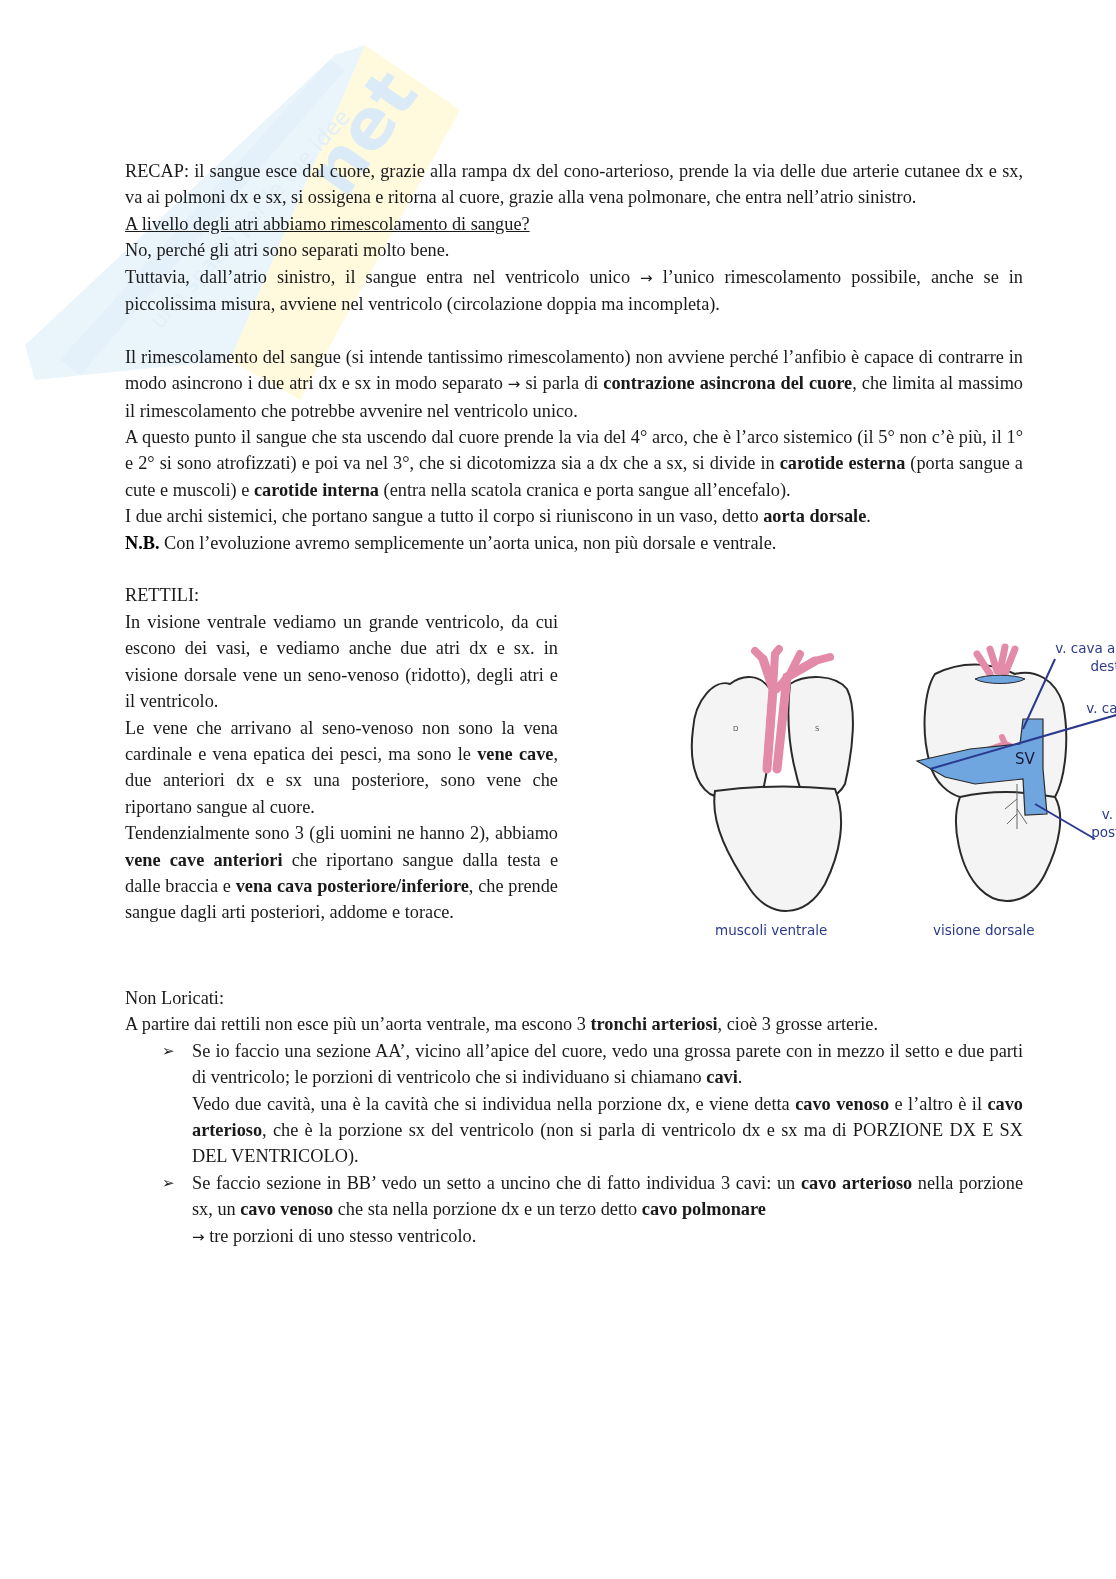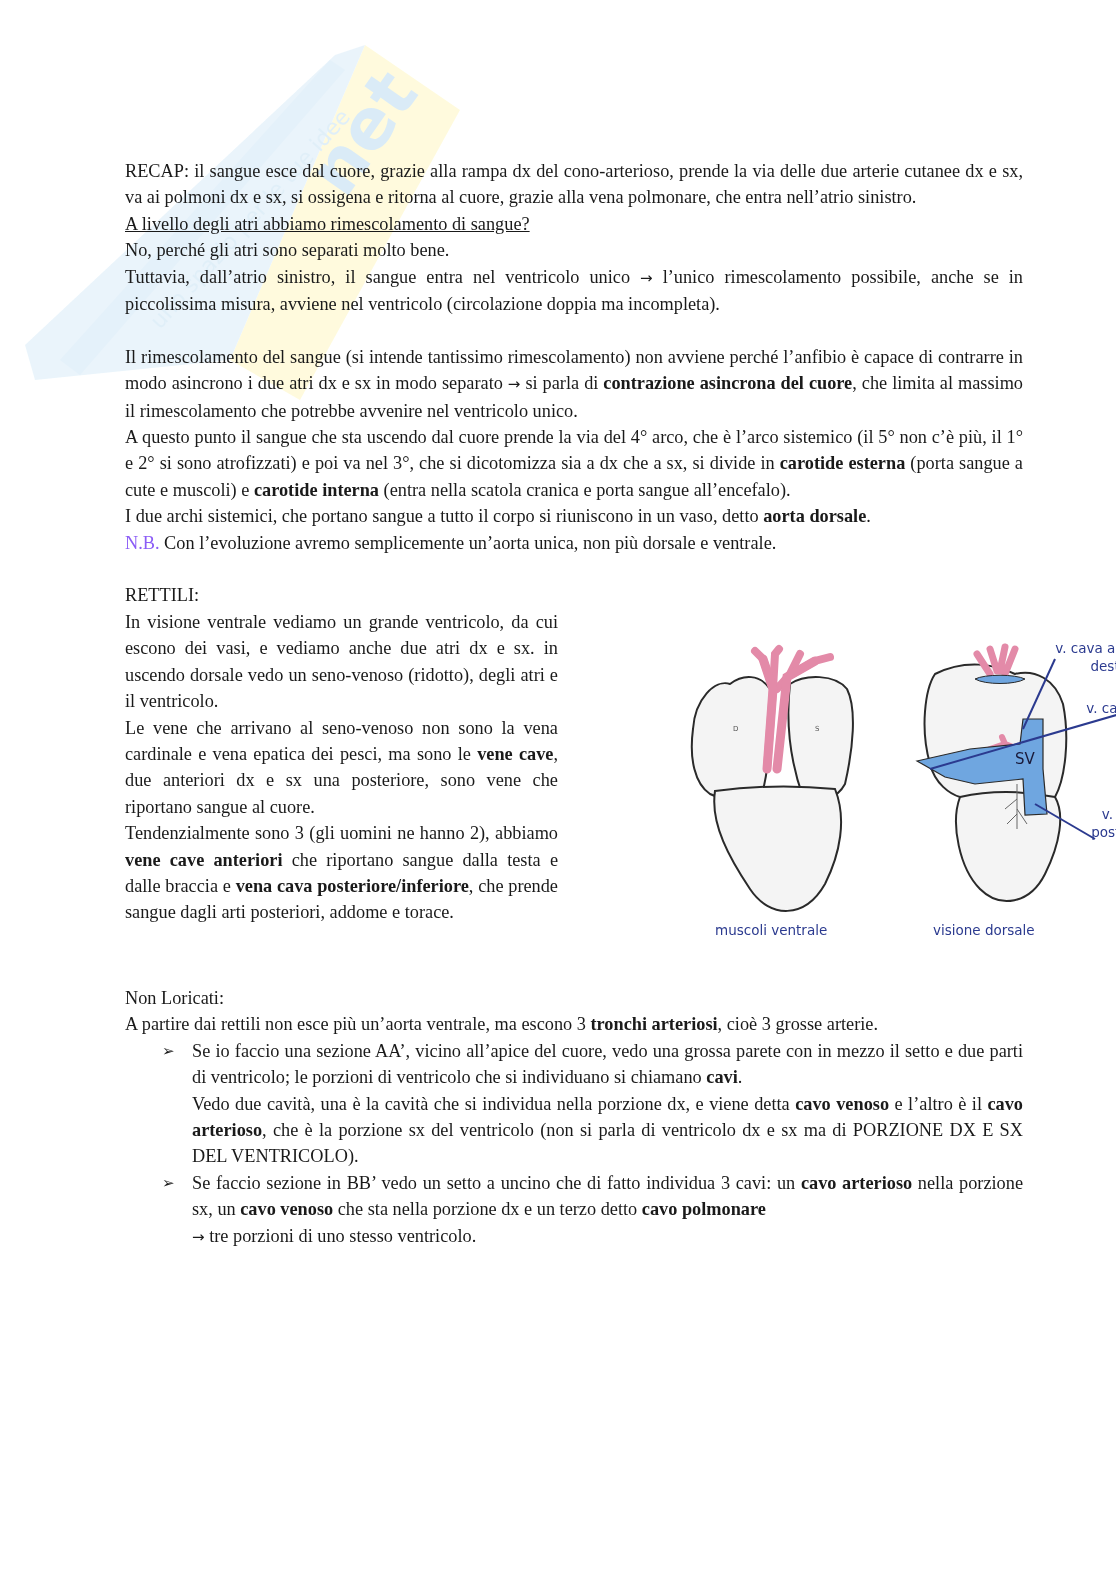--- a/index.html
+++ b/index.html
@@ -4,21 +4,21 @@
 <style>
   html, body { margin:0; padding:0; background:#ffffff; }
   body { width:1116px; height:1579px; position:relative; overflow:hidden;
          font-family:"DejaVu Serif","Liberation Serif",serif; color:#1a1a1a; }
   .watermark { position:absolute; left:0; top:0; width:480px; height:460px; pointer-events:none; }
   .page { position:absolute; left:106px; top:158px; width:898px;
           font-family:"Liberation Serif","DejaVu Serif",serif; font-size:18.3px; line-height:26.4px;margin-left:19px; }
   .p { margin:0; text-align:justify; }
   .u { text-decoration:underline; }
   b { font-weight:bold; }
-  .red { color:#8b5cf6; font-weight:normal; }
+  .red { color:#000000; font-weight:bold; }
   .gap { height:26.4px; }
   .smallgap { height:18px; }
   .heading { font-weight:normal; margin:0; }
   .split { display:flex; justify-content:space-between; }
   .split .text { width:433px; }
   .figure { width:448px; height:342px; position:relative; margin-top:26px; margin-right:-100px; }
   .figure svg { position:absolute; left:0; top:0; }
   .fig-label { position:absolute; font-family:"DejaVu Sans","Liberation Sans",sans-serif; color:#2b3a8f; font-size:13.5px; text-align:center; line-height:18px; }
   ul.bullets { list-style:none; margin:0; padding:0 0 0 37px; }
   ul.bullets li { position:relative; padding-left:30px; text-align:justify; }
@@ -52,21 +52,21 @@
   <p class="p"><span>Il rimescolamento del sangue (si intende tantissimo rimescolamento) non avviene perché l’anfibio è capace di contrarre in modo asincrono i due atri dx e sx in modo separato </span><span class="arrow">→</span><span> si parla di </span><b>contrazione asincrona del cuore</b><span>, che limita al massimo il rimescolamento che potrebbe avvenire nel ventricolo unico.</span></p>
   <p class="p"><span>A questo punto il sangue che sta uscendo dal cuore prende la via del 4° arco, che è l’arco sistemico (il 5° non c’è più, il 1° e 2° si sono atrofizzati) e poi va nel 3°, che si dicotomizza sia a dx che a sx, si divide in </span><b>carotide esterna</b><span> (porta sangue a cute e muscoli) e </span><b>carotide interna</b><span> (entra nella scatola cranica e porta sangue all’encefalo).</span></p>
   <p class="p"><span>I due archi sistemici, che portano sangue a tutto il corpo si riuniscono in un vaso, detto </span><b>aorta dorsale</b><span>.</span></p>
   <p class="p"><span class="red">N.B.</span><span> Con l’evoluzione avremo semplicemente un’aorta unica, non più dorsale e ventrale.</span></p>
 
   <div class="gap"></div>
 
   <p class="heading">RETTILI:</p>
   <div class="split">
     <div class="text">
-      <p class="p">In visione ventrale vediamo un grande ventricolo, da cui escono dei vasi, e vediamo anche due atri dx e sx. in uscendo dorsale vedo un seno-venoso (ridotto), degli atri e il ventricolo.</p>
+      <p class="p">In visione ventrale vediamo un grande ventricolo, da cui escono dei vasi, e vediamo anche due atri dx e sx. in visione dorsale vene un seno-venoso (ridotto), degli atri e il ventricolo.</p>
       <p class="p"><span>Le vene che arrivano al seno-venoso non sono la vena cardinale e vena epatica dei pesci, ma sono le </span><b>vene cave</b><span>, due anteriori dx e sx una posteriore, sono vene che riportano sangue al cuore.</span></p>
       <p class="p"><span>Tendenzialmente sono 3 (gli uomini ne hanno 2), abbiamo </span><b>vene cave anteriori</b><span> che riportano sangue dalla testa e dalle braccia e </span><b>vena cava posteriore/inferiore</b><span>, che prende sangue dagli arti posteriori, addome e torace.</span></p>
     </div>
 
     <div class="figure" style="margin-top:10px; margin-left:16px;">
       <svg width="560" height="340" viewBox="0 0 560 340">
 
         <g>
           <path d="M55,65 C40,60 20,80 18,110 C14,140 20,165 35,175 C50,182 70,180 88,172 C95,140 98,100 95,70 C85,55 68,55 55,65 Z" fill="#f4f4f4" stroke="#2a2a2a" stroke-width="2"></path>
           <path d="M115,65 C130,55 160,55 172,70 C182,90 178,130 170,165 C162,180 145,185 128,178 C118,150 110,110 115,65 Z" fill="#f4f4f4" stroke="#2a2a2a" stroke-width="2"></path>

